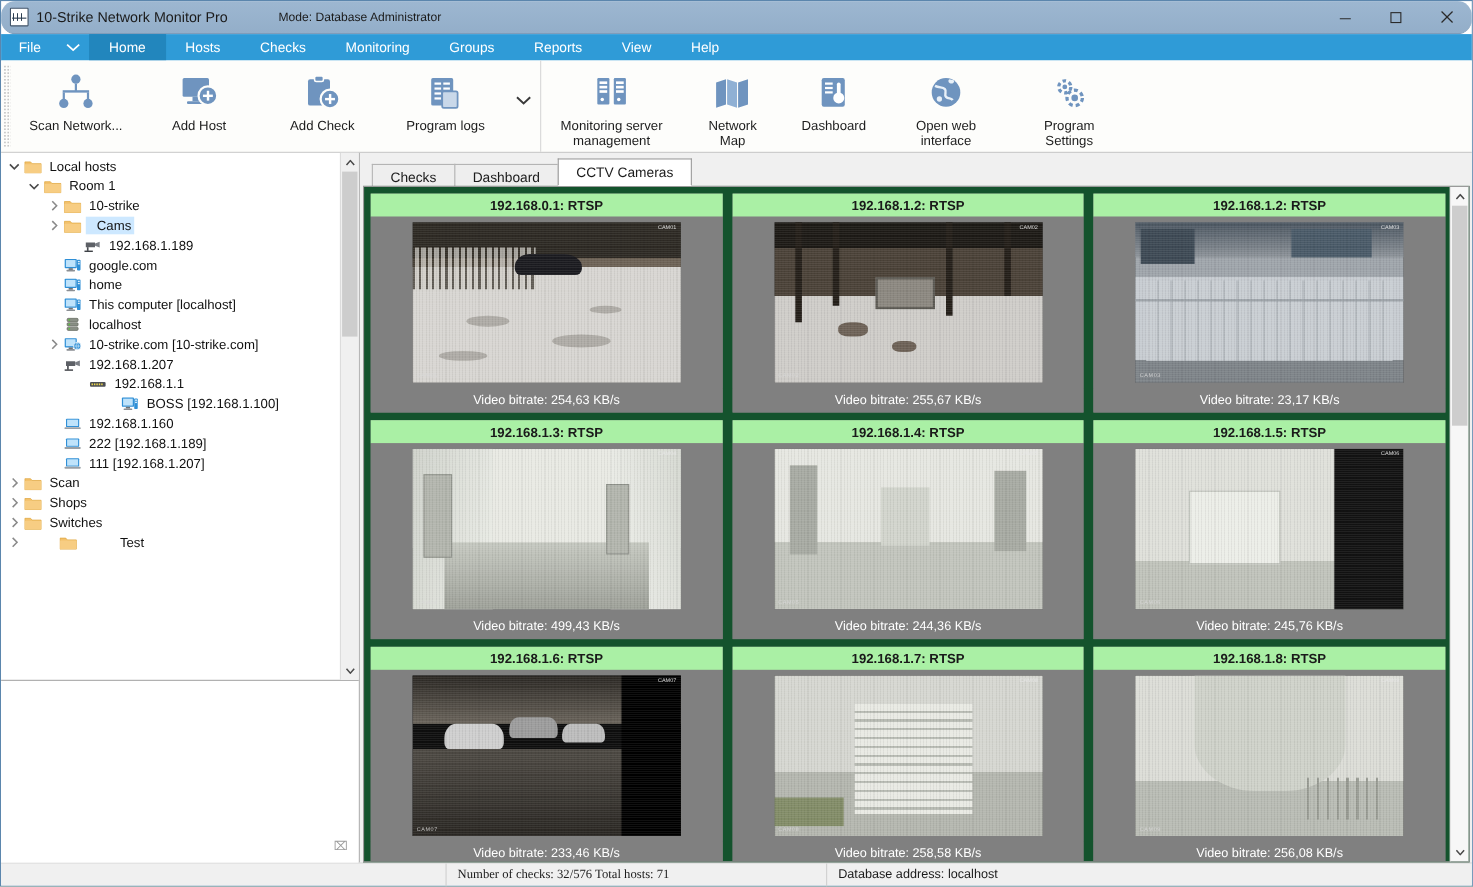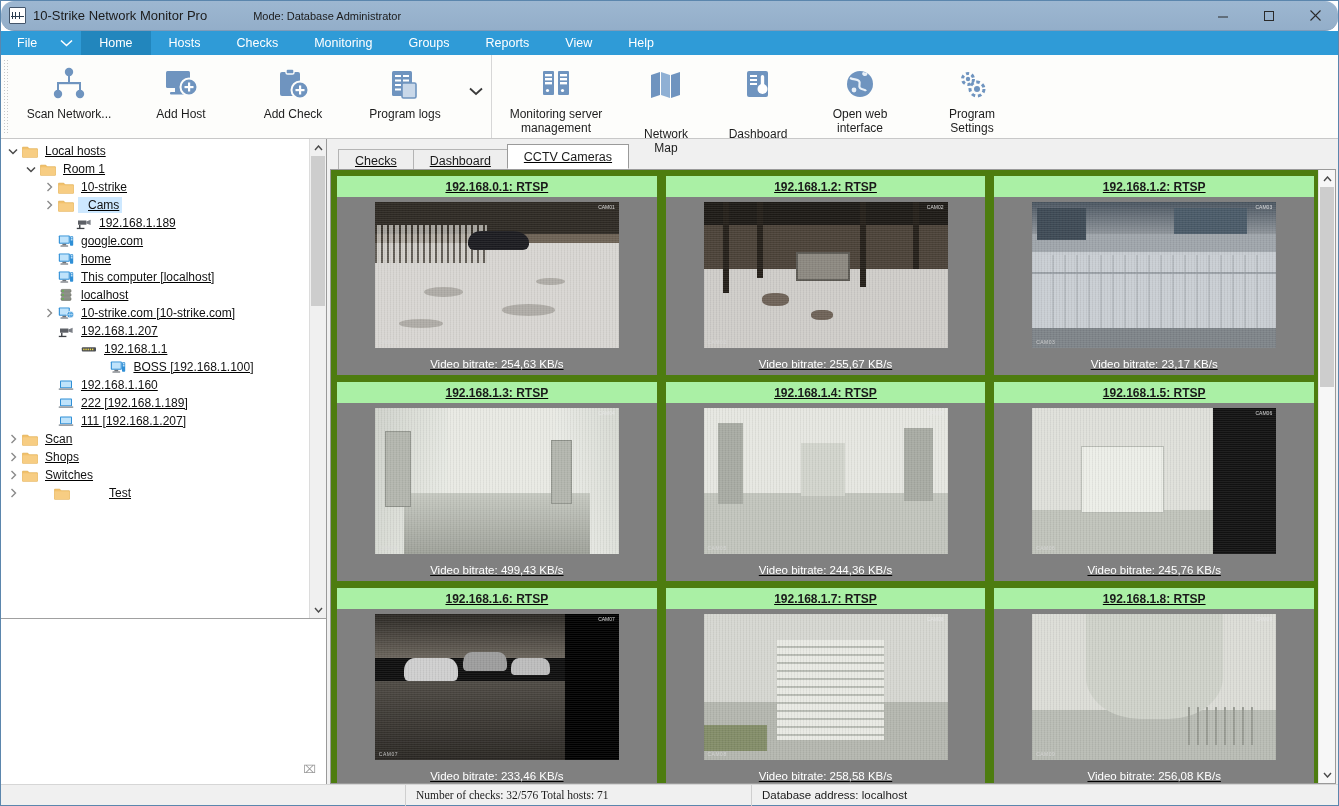--- a/index.html
+++ b/index.html
@@ -67,27 +67,27 @@
   }
   .rgroup { display: flex; align-items: flex-start; padding-top: 6px; }
   .rgroup.sep { border-right: 1px solid #d7d7d7; }
   .rbtn {
     width: 112px; min-height: 70px; display: flex; flex-direction: column;
     align-items: center; padding-top: 4px; text-align: center;
   }
   .rbtn .ico { height: 40px; display: flex; align-items: center; justify-content: center; }
   .rbtn .lbl { font-size: 12px; color: #1d1d1d; line-height: 14px; margin-top: 2px;
                white-space: pre-line; }
-  .rbtn.narrow { width: 92px; gap: 20px; }
+  .rbtn.narrow { width: 92px; }
   .rbtn.wide { width: 128px; }
   .ribbon-caret { width: 30px; display:flex; align-items:center; justify-content:center;
                   padding-top: 26px; }
 
   
-  .body { flex: 1 1 auto; display: flex; min-height: 0; background: #f0f0f0; text-decoration: underline; }
+  .body { flex: 1 1 auto; display: flex; min-height: 0; background: #f0f0f0; }
 
   
   .tree-pane {
     width: 326px; flex: 0 0 326px; background: #fff;
     border-right: 1px solid #9a9a9a; display: flex; flex-direction: column;
     min-height: 0; position: relative;
   }
   .tree-box { flex: 0 0 480px; display: flex; border-bottom: 1px solid #a0a0a0;
               min-height: 0; }
   .tree-scrollhost { flex: 1 1 auto; overflow: hidden; padding-top: 3px; }
@@ -118,21 +118,21 @@
               padding-left: 8px; margin-top: 4px; }
   .tab {
     height: 22px; padding: 0 16px; display: flex; align-items: center;
     font-size: 12.5px; color: #1b1b1b; background: #eeeeee;
     border: 1px solid #b4b4b4; border-bottom: none; margin-right: -1px;
     position: relative; top: 2px;
   }
   .tab.active { background: #fff; height: 25px; top: 0; border-color: #9a9a9a;
                 border-bottom: 1px solid #fff; z-index: 3; }
   .tabpanel {
-    flex: 1 1 auto; background: #4d7c0f; border: 1px solid #9a9a9a;
+    flex: 1 1 auto; background: #14532d; border: 1px solid #9a9a9a;
     margin-bottom: 0; display: flex; min-height: 0; position: relative; z-index: 1;
   }
   .grid-scrollhost { flex: 1 1 auto; min-width: 0; padding: 6px 4px 4px 6px;
                      overflow: hidden; }
   .cam-grid { display: flex; flex-direction: column; gap: 7px; }
   .cam-row { display: flex; gap: 9px; }
   .cam-tile { flex: 1 1 0; min-width: 0; display: flex; flex-direction: column;
               background: #808080; }
   .cam-head {
     background: #aaf0a5; height: 21px; display: flex; align-items: center;

